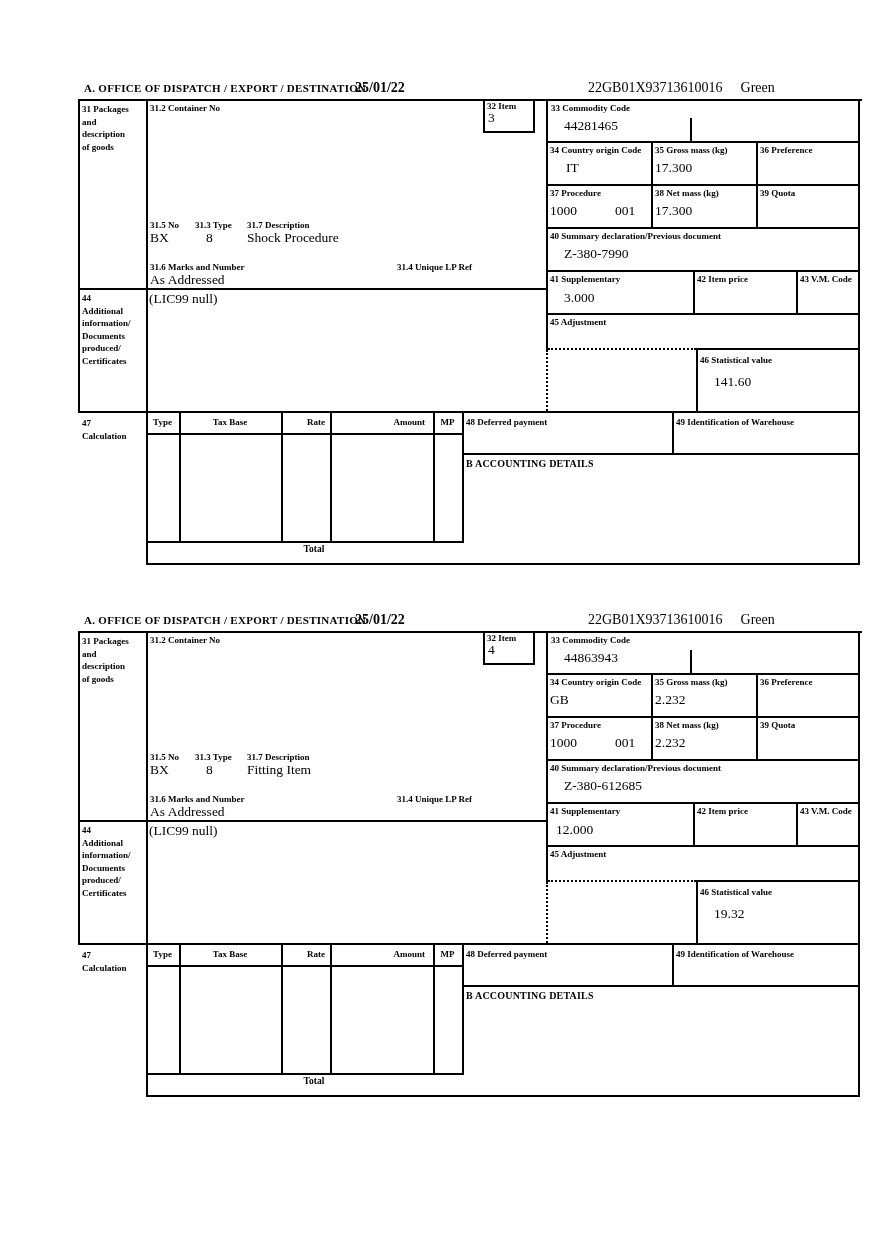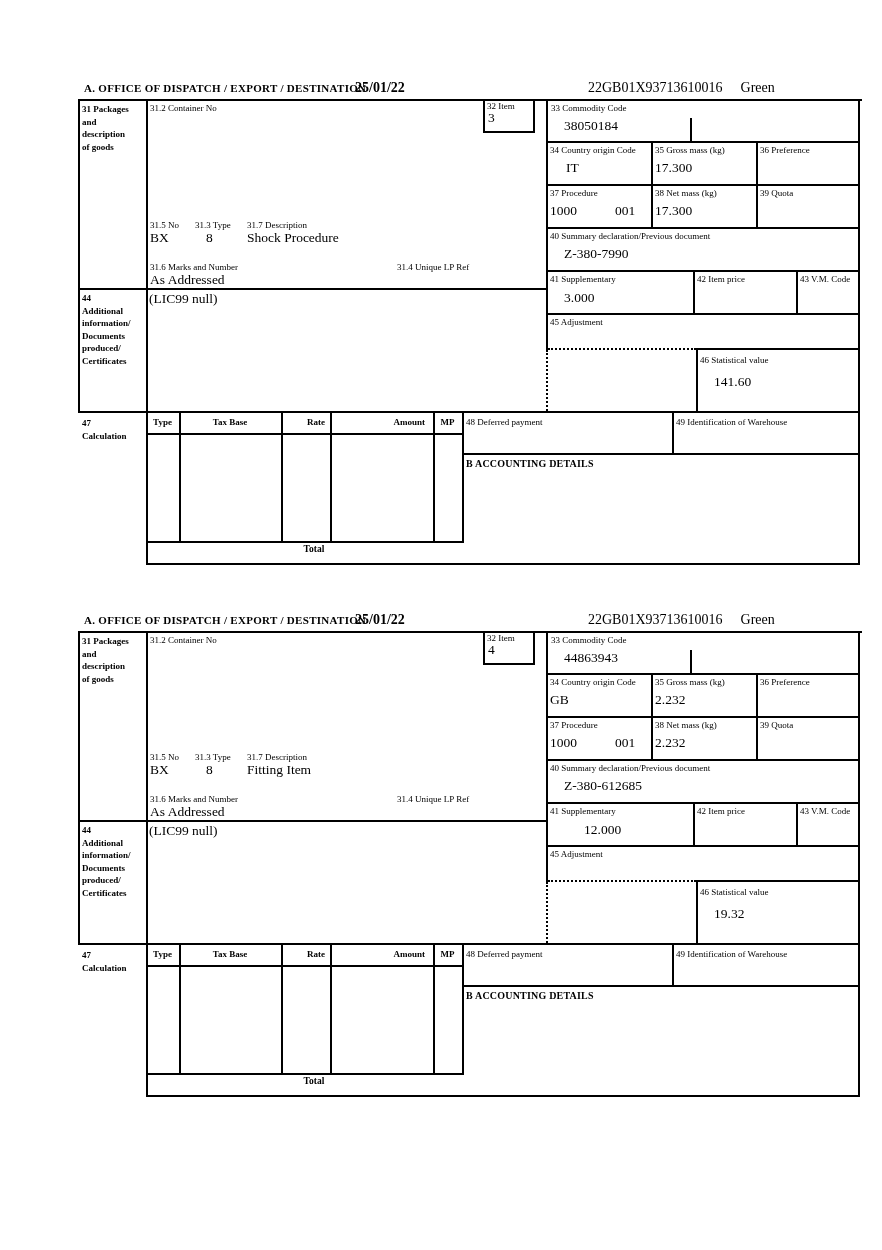--- a/index.html
+++ b/index.html
@@ -4,21 +4,21 @@
 <style>
   html,body{margin:0;padding:0;background:#fff;}
   #page{position:relative;width:882px;height:1250px;background:#ffffff;overflow:hidden;
         font-family:"Liberation Serif","DejaVu Serif",serif;color:#000;}
   section.sadform{position:absolute;left:0;width:882px;height:500px;}
   .h{position:absolute;height:2px;background:#000;}
   .v{position:absolute;width:2px;background:#000;}
   .hd{position:absolute;height:0;border-top:2px dotted #000;}
   .vd{position:absolute;width:0;border-left:2px dotted #000;}
   .box32{position:absolute;border:2px solid #000;}
-  .lbl{position:absolute;font-size:9px;font-weight:normal;white-space:nowrap;line-height:11px;}
+  .lbl{position:absolute;font-size:9px;font-weight:bold;white-space:nowrap;line-height:11px;}
   .lblblk{position:absolute;font-size:9px;font-weight:bold;line-height:12.5px;width:62px;}
   .val{position:absolute;font-size:13.5px;white-space:nowrap;line-height:15px;}
   .hdr-title{position:absolute;font-size:11px;font-weight:bold;letter-spacing:.3px;white-space:nowrap;}
   .hdr-date{position:absolute;font-size:14px;font-weight:bold;white-space:nowrap;}
   .hdr-ref{position:absolute;font-size:14px;white-space:nowrap;}
   .hdr-ref .gap{display:inline-block;width:18px;}
   .th{position:absolute;font-size:9px;font-weight:bold;top:337px;line-height:11px;}
   .tc{text-align:center;}
   .tr{text-align:right;padding-right:5px;box-sizing:border-box;}
   .acct{position:absolute;font-size:10px;font-weight:bold;letter-spacing:.2px;white-space:nowrap;}
@@ -74,21 +74,21 @@
     <div>and</div>
     <div>description</div>
     <div>of goods</div>
   </div>
   <div class="lbl" style="left:150px;top:23px;">31.2 Container No</div>
 
   <div class="lbl" style="left:487px;top:21px;">32 Item</div>
   <div class="val" style="left:488px;top:30px;">3</div>
 
   <div class="lbl" style="left:551px;top:23px;">33 Commodity Code</div>
-  <div class="val" style="left:564px;top:38px;">38050184</div>
+  <div class="val" style="left:564px;top:38px;">44281465</div>
   <div class="lbl" style="left:550px;top:65px;">34 Country origin Code</div>
   <div class="val" style="left:550px;top:80px;margin-left:16px;">IT</div>
   <div class="lbl" style="left:655px;top:65px;">35 Gross mass (kg)</div>
   <div class="val" style="left:655px;top:80px;">17.300</div>
   <div class="lbl" style="left:760px;top:65px;">36 Preference</div>
 
   <div class="lbl" style="left:550px;top:108px;">37 Procedure</div>
   <div class="val" style="left:550px;top:123px;">1000</div>
   <div class="val" style="left:615px;top:123px;">001</div>
   <div class="lbl" style="left:655px;top:108px;">38 Net mass (kg)</div>
@@ -220,21 +220,21 @@
   <div class="val" style="left:247px;top:150px;">Fitting Item</div>
 
   <div class="lbl" style="left:550px;top:151px;">40 Summary declaration/Previous document</div>
   <div class="val" style="left:564px;top:166px;">Z-380-612685</div>
 
   <div class="lbl" style="left:150px;top:182px;">31.6 Marks and Number</div>
   <div class="val" style="left:150px;top:192px;">As Addressed</div>
   <div class="lbl" style="left:397px;top:182px;">31.4 Unique LP Ref</div>
 
   <div class="lbl" style="left:550px;top:194px;">41 Supplementary</div>
-  <div class="val" style="left:584px;top:210px;">12.000</div>
+  <div class="val" style="left:556px;top:210px;">12.000</div>
   <div class="lbl" style="left:697px;top:194px;">42 Item price</div>
   <div class="lbl" style="left:800px;top:194px;">43 V.M. Code</div>
 
   <div class="lblblk" style="left:82px;top:212px;">
     <div>44</div>
     <div>Additional</div>
     <div>information/</div>
     <div>Documents</div>
     <div>produced/</div>
     <div>Certificates</div>

